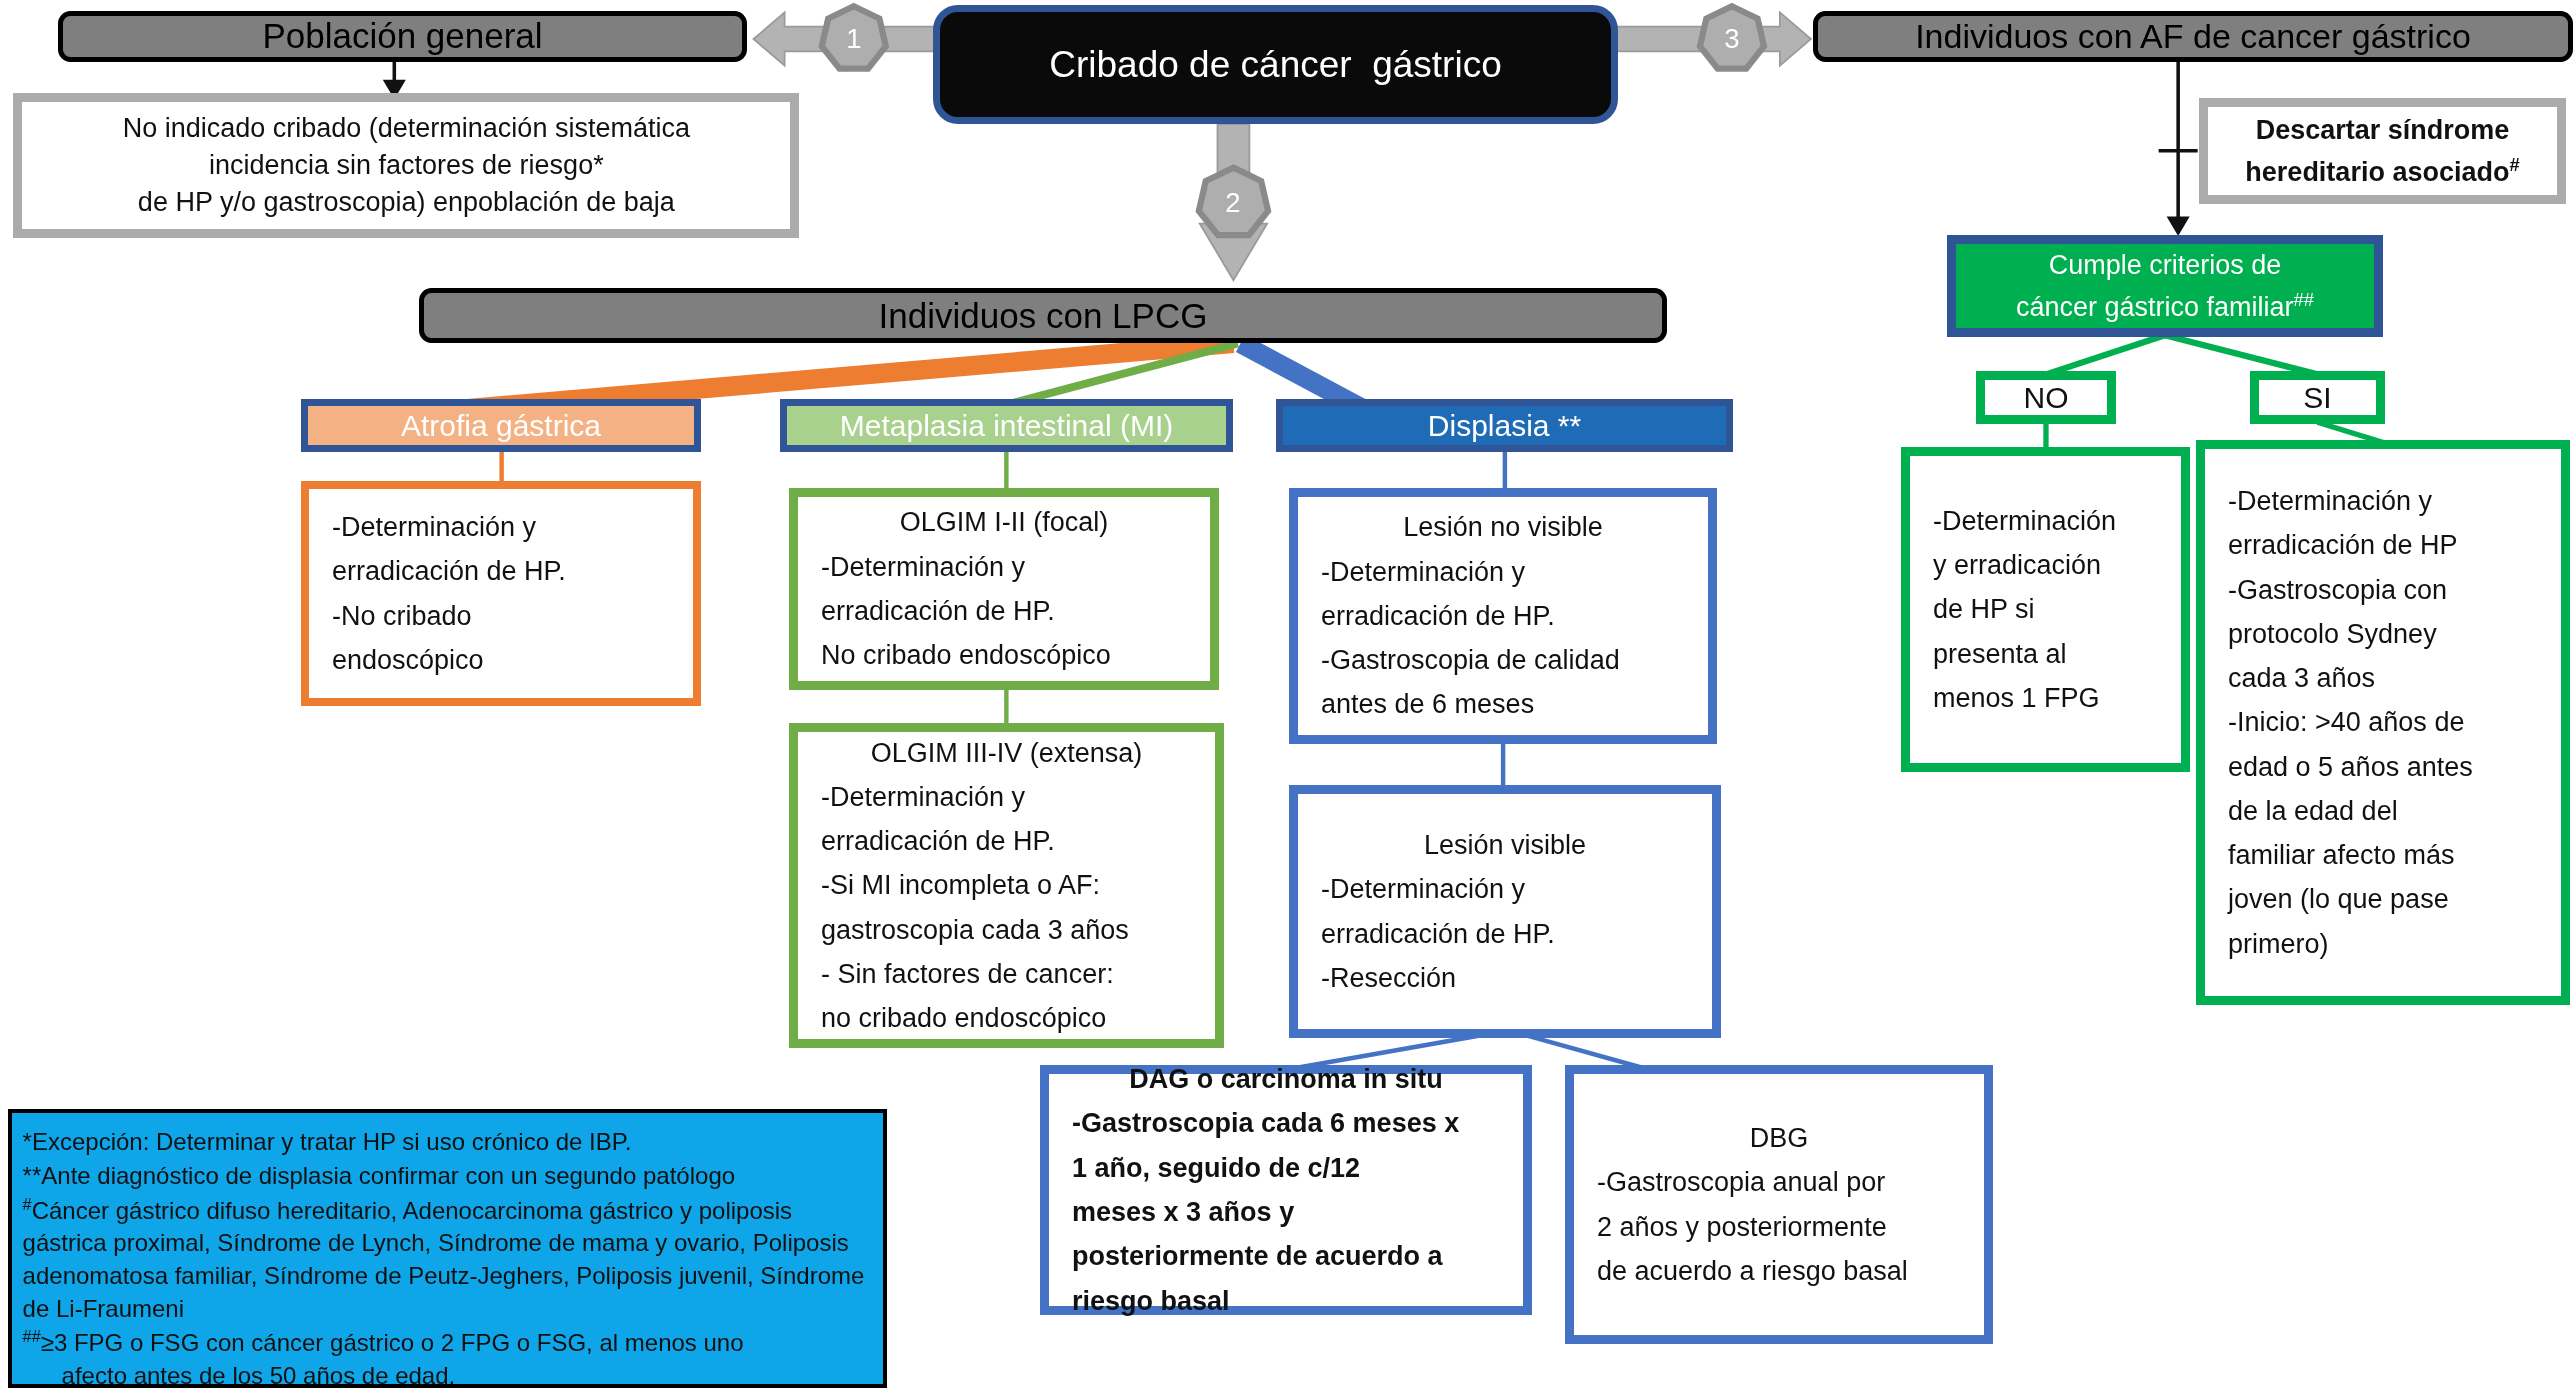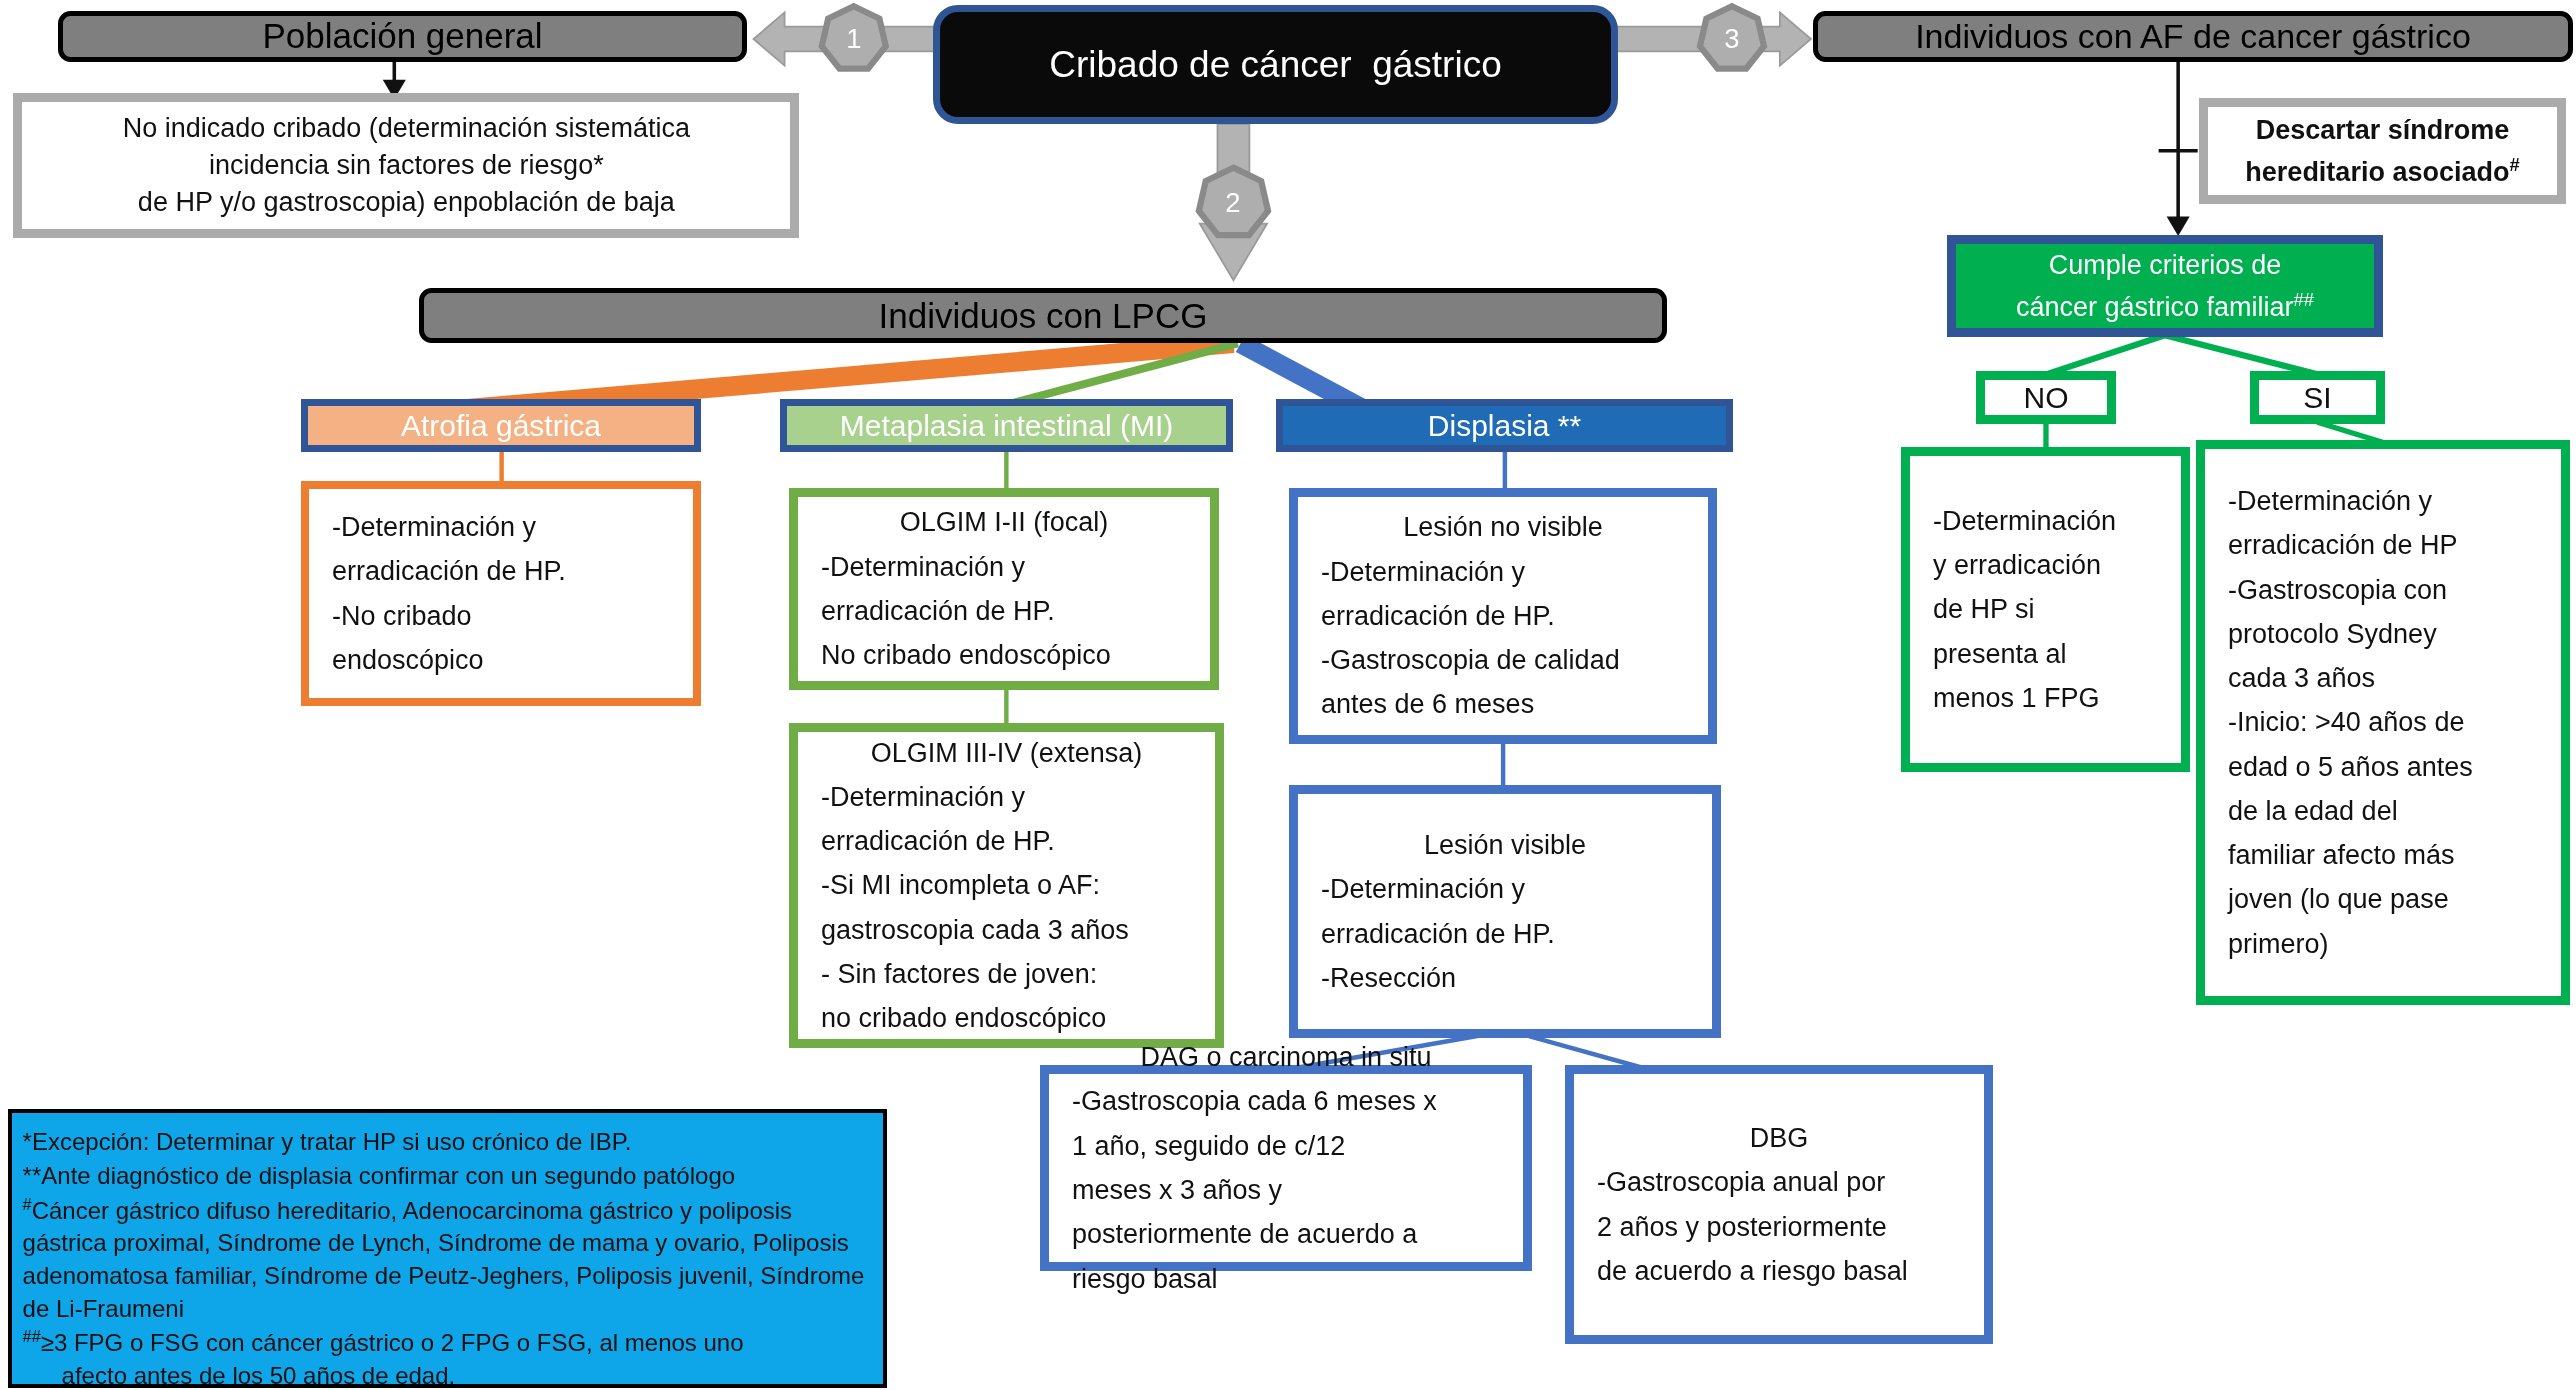--- a/index.html
+++ b/index.html
@@ -131,21 +131,21 @@
       </div>
   </div>
 
   <div class="cbox green-b" style="left:789px;top:723px;width:435px;height:325px;">
     <div class="ttl">OLGIM III-IV (extensa)</div>
     <div>
         <div>-Determinación y</div>
         <div>erradicación de HP.</div>
         <div>-Si MI incompleta o AF:</div>
         <div>gastroscopia cada 3 años</div>
-        <div>- Sin factores de joven:</div>
+        <div>- Sin factores de cancer:</div>
         <div>no cribado endoscópico</div>
       </div>
   </div>
 
   <div class="cbox blue-b" style="left:1289px;top:488px;width:428px;height:256px;">
     <div class="ttl">Lesión no visible</div>
     <div>
         <div>-Determinación y</div>
         <div>erradicación de HP.</div>
         <div>-Gastroscopia de calidad</div>
@@ -155,21 +155,21 @@
 
   <div class="cbox blue-b" style="left:1289px;top:785px;width:432px;height:253px;">
     <div class="ttl">Lesión visible</div>
     <div>
         <div>-Determinación y</div>
         <div>erradicación de HP.</div>
         <div>-Resección</div>
       </div>
   </div>
 
-  <div class="cbox blue-b" style="left:1040px;top:1065px;width:492px;height:206px;">
+  <div class="cbox blue-b" style="left:1040px;top:1065px;width:492px;height:250px;font-weight:bold;">
     <div class="ttl">DAG o carcinoma in situ</div>
     <div>
         <div>-Gastroscopia cada 6 meses x</div>
         <div>1 año, seguido de c/12</div>
         <div>meses x 3 años y</div>
         <div>posteriormente de acuerdo a</div>
         <div>riesgo basal</div>
       </div>
   </div>
 

